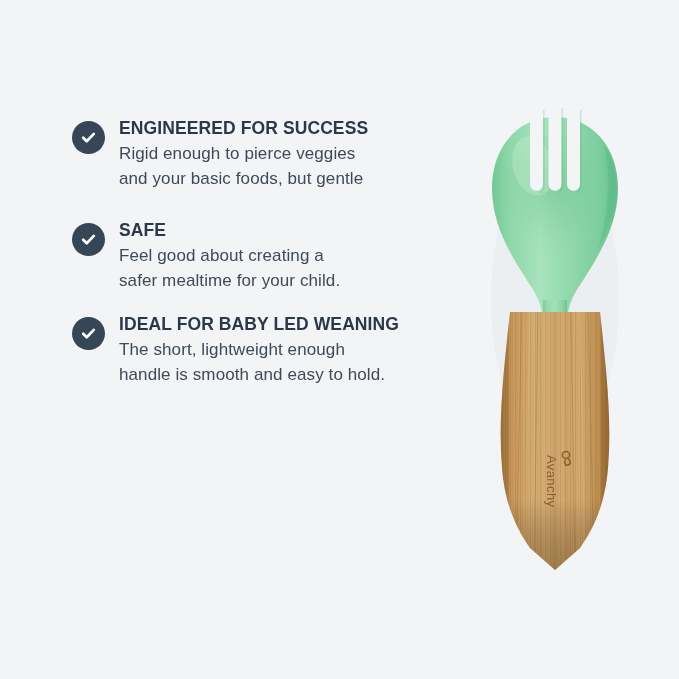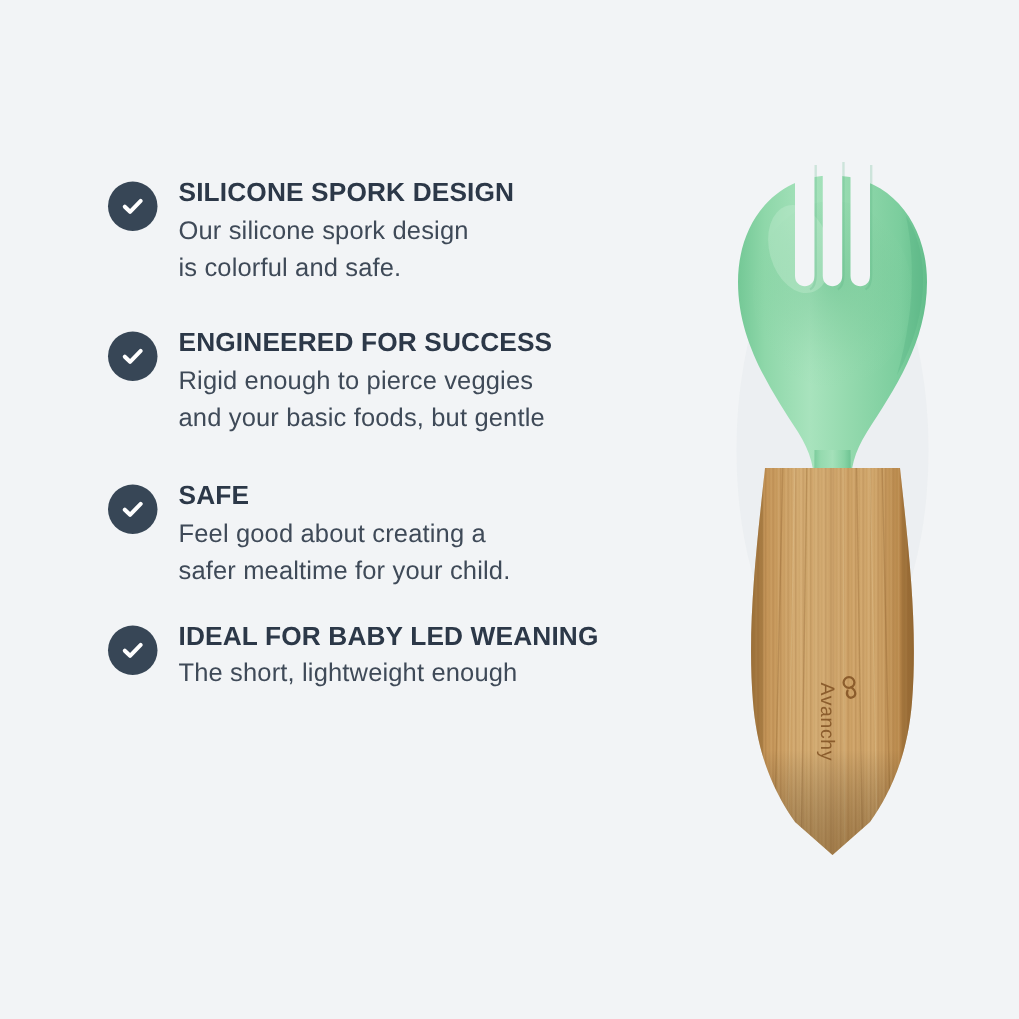--- a/index.html
+++ b/index.html
@@ -84,32 +84,20 @@
   }
   .product svg { display: block; }
 </style>
 </head>
 <body>
 
 <div id="infographic">
 
   <div class="feature-list">
 
-    <div class="feature f1">
-      <div class="check-badge">
-        <svg width="19" height="19" viewBox="0 0 19 19" aria-hidden="true">
-          <path d="M4.2 9.8 L7.7 13.2 L14.8 5.9" fill="none" stroke="#ffffff" stroke-width="2.7" stroke-linecap="round" stroke-linejoin="round"></path>
-        </svg>
-      </div>
-      <p class="feature-title">SILICONE SPORK DESIGN</p>
-      <p class="feature-body">
-        <span class="ln">Our silicone spork design</span>
-        <span class="ln">is colorful and safe.</span>
-      </p>
-    </div>
 
     <div class="feature f2">
       <div class="check-badge">
         <svg width="19" height="19" viewBox="0 0 19 19" aria-hidden="true">
           <path d="M4.2 9.8 L7.7 13.2 L14.8 5.9" fill="none" stroke="#ffffff" stroke-width="2.7" stroke-linecap="round" stroke-linejoin="round"></path>
         </svg>
       </div>
       <p class="feature-title">ENGINEERED FOR SUCCESS</p>
       <p class="feature-body">
         <span class="ln">Rigid enough to pierce veggies</span>
@@ -132,20 +120,21 @@
 
     <div class="feature f4">
       <div class="check-badge">
         <svg width="19" height="19" viewBox="0 0 19 19" aria-hidden="true">
           <path d="M4.2 9.8 L7.7 13.2 L14.8 5.9" fill="none" stroke="#ffffff" stroke-width="2.7" stroke-linecap="round" stroke-linejoin="round"></path>
         </svg>
       </div>
       <p class="feature-title">IDEAL FOR BABY LED WEANING</p>
       <p class="feature-body">
         <span class="ln">The short, lightweight enough</span>
+        <span class="ln">handle is smooth and easy to hold.</span>
       </p>
     </div>
 
   </div>
 
   <div class="product">
     <svg width="170" height="480" viewBox="0 0 170 480" aria-hidden="true">
       <defs>
 
         <linearGradient id="gGreen" x1="0" y1="0" x2="1" y2="0">

